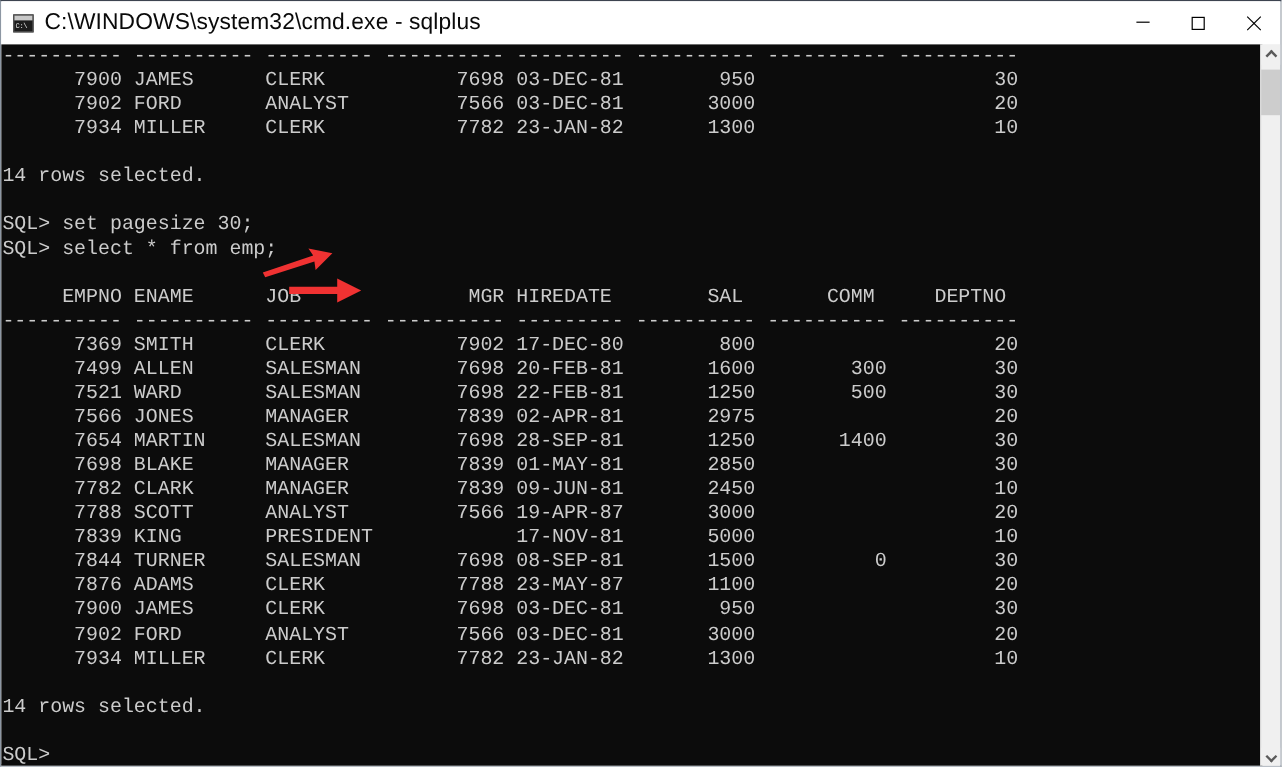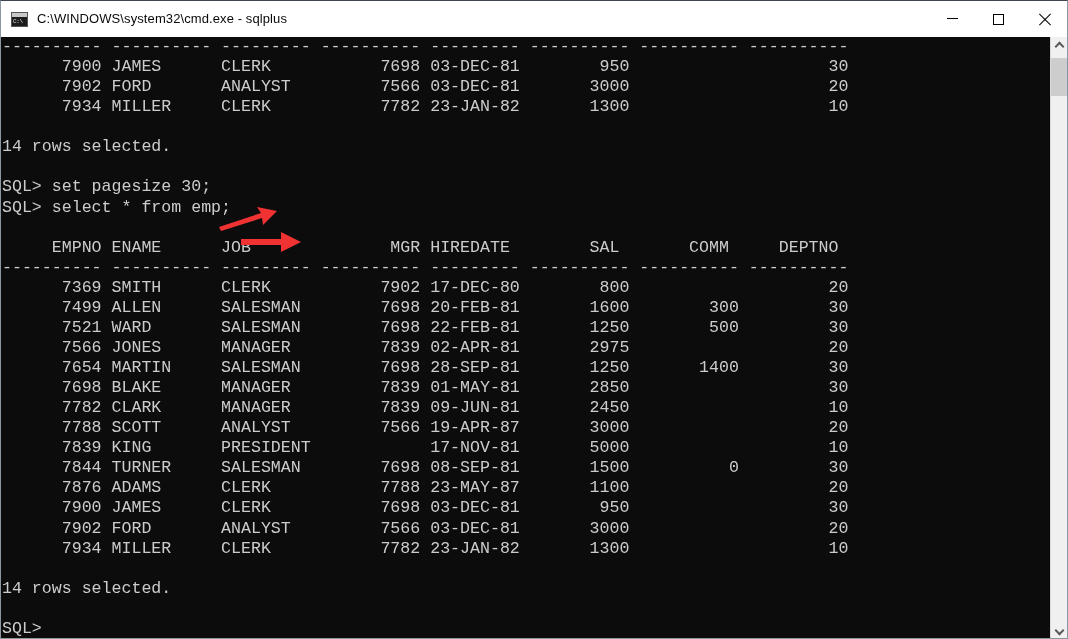--- a/index.html
+++ b/index.html
@@ -57,21 +57,21 @@
     position: absolute;
     top: 4px; left: 1px;
     font-family: "Liberation Mono", monospace;
     font-size: 6px;
     line-height: 9px;
     color: #e6e6e6;
     letter-spacing: -0.4px;
   }
 
   #title-text {
-    font-size: 13px;
+    font-size: 19px;
     color: #0a0a0a;
     line-height: 36px;
     white-space: nowrap;
     letter-spacing: 0.1px;
     user-select: none;
   }
 
   .winbtn {
     position: absolute;
     top: 0;

